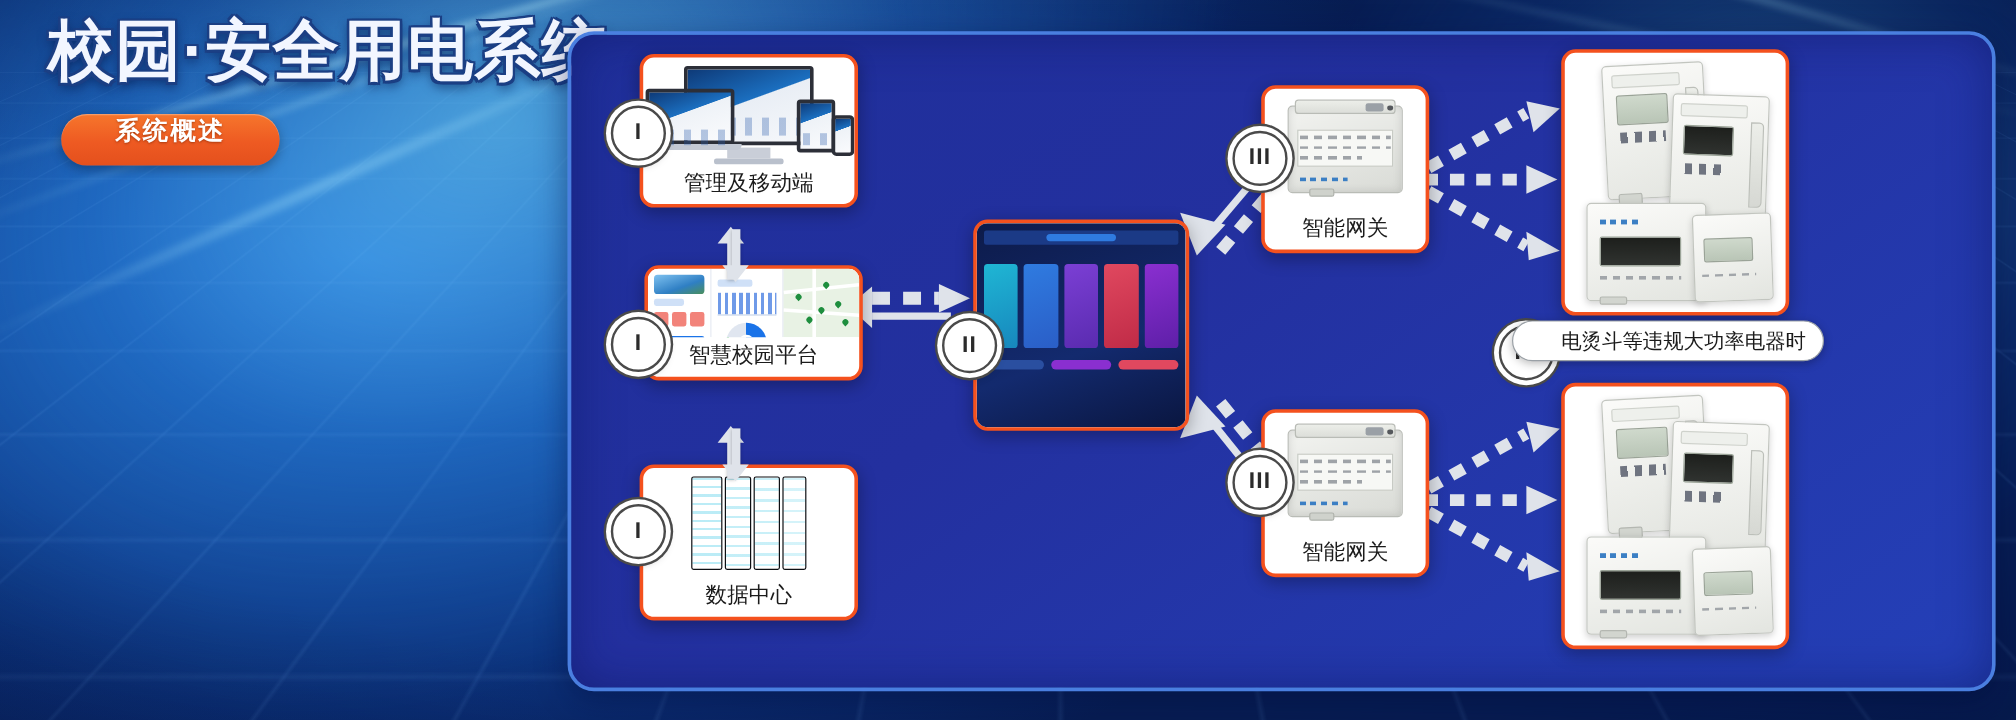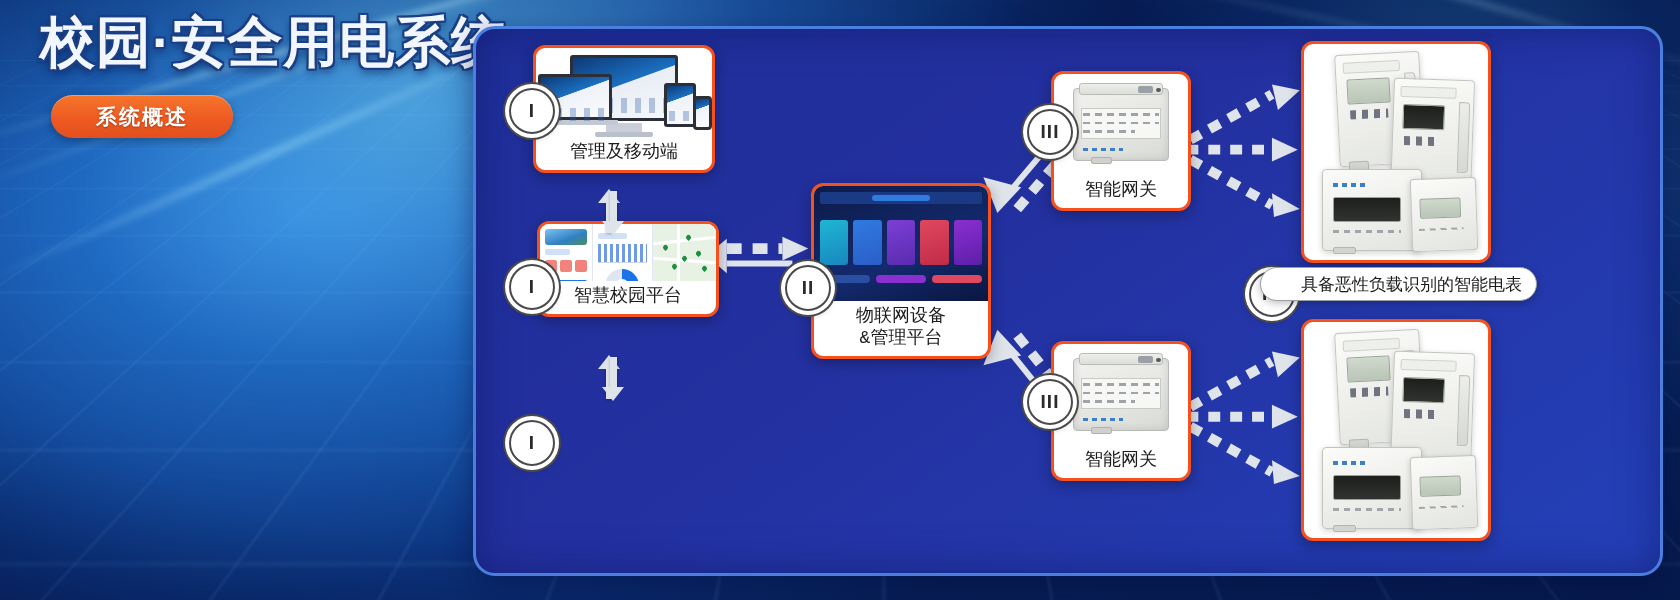--- a/index.html
+++ b/index.html
@@ -61,21 +61,21 @@
     text-shadow:
       2px 0 0 #1b3f84, -2px 0 0 #1b3f84, 0 2px 0 #1b3f84, 0 -2px 0 #1b3f84,
       2px 2px 0 #1b3f84, -2px 2px 0 #1b3f84, 2px -2px 0 #1b3f84, -2px -2px 0 #1b3f84,
       0 4px 10px rgba(0,20,70,.75);
   }
   #overview-badge {
     position: absolute; left: 51px; top: 95px;
     width: 182px; height: 43px; border-radius: 22px;
     background: linear-gradient(180deg, #f6762c 0%, #ee5a22 55%, #e4501d 100%);
     box-shadow: 0 3px 10px rgba(0,0,0,.3), inset 0 1px 0 rgba(255,255,255,.28);
-    display: flex; align-items: center; justify-content: center;
+    display: flex; align-items: flex-start; justify-content: center;
     color: #fff; font-size: 21px; font-weight: 700; letter-spacing: 2px;
     text-shadow: 0 1px 2px rgba(120,35,0,.6);
   }
   #overview-text {
     position: absolute; left: 42px; top: 152px; width: 392px;
     color: #ffffff; font-size: 28px; line-height: 43px;
     letter-spacing: 1px; text-align: justify;
     text-shadow: 0 2px 6px rgba(0,15,60,.8);
   }
 
@@ -96,21 +96,21 @@
     border-radius: 12px;
     box-shadow: 0 4px 14px rgba(0,0,0,.3);
     display: flex; flex-direction: column;
     align-items: center; justify-content: flex-start;
     overflow: hidden;
   }
   .card-media { width: 100%; flex: 1 1 auto; position: relative; overflow: hidden; }
   .card-label {
     width: 100%; text-align: center; color: #1b1b1b;
     font-size: 18px; line-height: 22px; padding: 4px 2px 7px;
-    font-family: Liberation Mono, monospace;
+    font-family: Liberation Sans, sans-serif;
   }
 
   
   .badge {
     position: absolute; width: 46px; height: 46px; border-radius: 50%;
     background: #fff; border: 2px solid #4a4a4a;
     box-shadow: 0 0 0 4px #fff, 0 0 0 6px #4a4a4a, 0 3px 8px rgba(0,0,0,.35);
     display: flex; align-items: center; justify-content: center;
     font-size: 19px; font-weight: 700; color: #2b2b2b; letter-spacing: 1px;
     z-index: 6;
@@ -353,43 +353,54 @@
           <div class="map-pin" style="left:30%; top:70%;"></div>
           <div class="map-pin" style="left:78%; top:74%;"></div>
           <div class="map-pin" style="left:46%; top:56%;"></div>
         </div>
       </div>
     </div>
     <div class="card-label">智慧校园平台</div>
   </div>
   <div class="badge" style="left:33px; top:235px;">I</div>
 
+  <div class="card" style="left:57px; top:358px; width:182px; height:130px;">
+    <div class="card-media">
+      <div style="position:absolute; left:50%; top:50%; transform:translate(-50%,-50%); display:flex; gap:2px;">
+        <div style="width:26px;height:78px;background:linear-gradient(160deg,#3a3f48,#14171c);border:1px solid #0c0e12;border-radius:2px;
+             background-image:repeating-linear-gradient(180deg, rgba(60,200,230,.35) 0 2px, transparent 2px 7px);"></div>
+        <div style="width:22px;height:78px;background:linear-gradient(160deg,#2c313a,#101317);border:1px solid #0c0e12;border-radius:2px;
+             background-image:repeating-linear-gradient(180deg, rgba(60,200,230,.3) 0 2px, transparent 2px 8px);"></div>
+        <div style="width:22px;height:78px;background:linear-gradient(160deg,#343a43,#121519);border:1px solid #0c0e12;border-radius:2px;
+             background-image:repeating-linear-gradient(180deg, rgba(60,200,230,.28) 0 2px, transparent 2px 9px);"></div>
+        <div style="width:20px;height:78px;background:linear-gradient(160deg,#282d35,#0d1014);border:1px solid #0c0e12;border-radius:2px;
+             background-image:repeating-linear-gradient(180deg, rgba(60,200,230,.22) 0 2px, transparent 2px 9px);"></div>
+      </div>
+    </div>
+    <div class="card-label">数据中心</div>
+  </div>
   <div class="badge" style="left:33px; top:391px;">I</div>
 
   <div class="card" style="left:335px; top:154px; width:180px; height:176px;">
     <div class="card-media">
       <div class="iot">
         <div class="iot-top"></div>
         <div class="iot-cards">
           <i style="background:linear-gradient(160deg,#1fb6d4,#1787bd)"></i>
           <i style="background:linear-gradient(160deg,#2f7be0,#2a5ec7)"></i>
           <i style="background:linear-gradient(160deg,#7b3fd4,#5a2bb0)"></i>
           <i style="background:linear-gradient(160deg,#e0485f,#c02b47)"></i>
           <i style="background:linear-gradient(160deg,#8a2fd0,#5e1fa8)"></i>
         </div>
         <div class="iot-foot">
             <i></i>
             <i style="background:#8a2fd0"></i>
             <i style="background:#e0485f"></i>
           </div>
       </div>
-    </div>
-    <div class="card-label">
-      <span>物联网设备</span><br>
-      <span>&amp;管理平台</span>
     </div>
   </div>
   <div class="badge" style="left:309px; top:236px;">II</div>
 
   <div class="card" style="left:575px; top:42px; width:140px; height:140px;">
     <div class="card-media">
       <div class="gw">
           <div class="gw-body">
         <div class="gw-top"></div>
             <div class="gw-port"></div>
@@ -497,17 +508,17 @@
       <div class="meter" style="left:58%; top:62%; width:36%; height:34%; transform:rotate(-2deg);">
         <div class="m-body">
             <div class="m-lcd" style="left:12%; top:26%; width:64%; height:28%;"></div>
             <div class="m-row" style="top:68%;"></div>
           </div>
       </div>
     </div>
   </div>
 
   <div class="iv-pill" style="left:784px; top:238px;">
-    <span>具备恶性负载识别的智能电表</span>
+    <span>电烫斗等违规大功率电器时</span>
   </div>
   <div class="badge" style="left:773px; top:242px;">IV</div>
 
 </div>
 
 </body></html>

